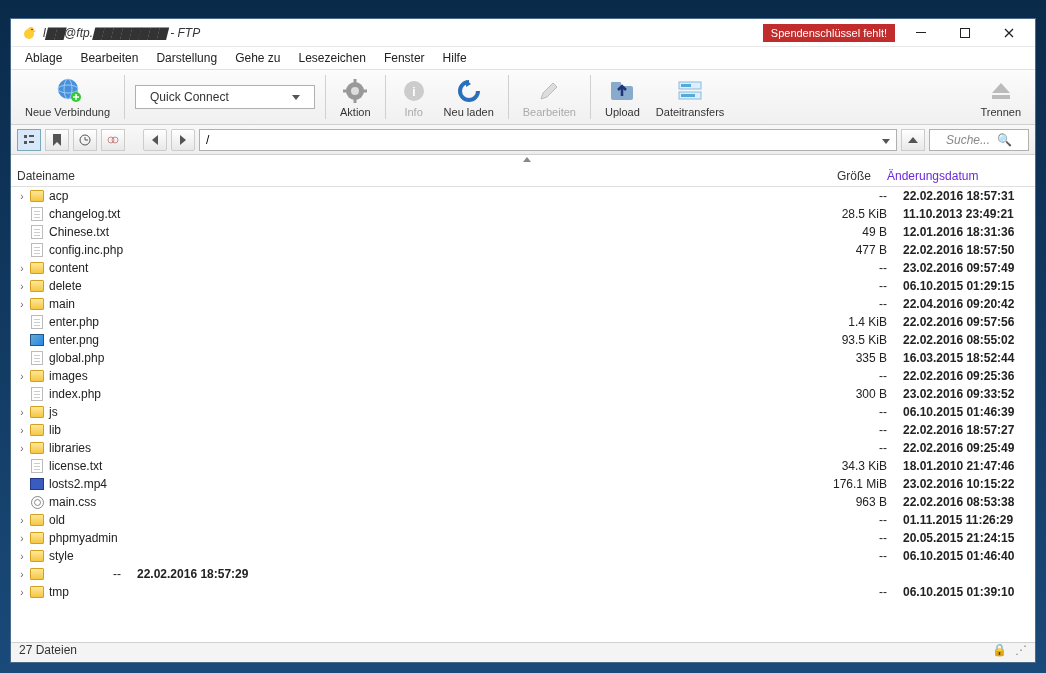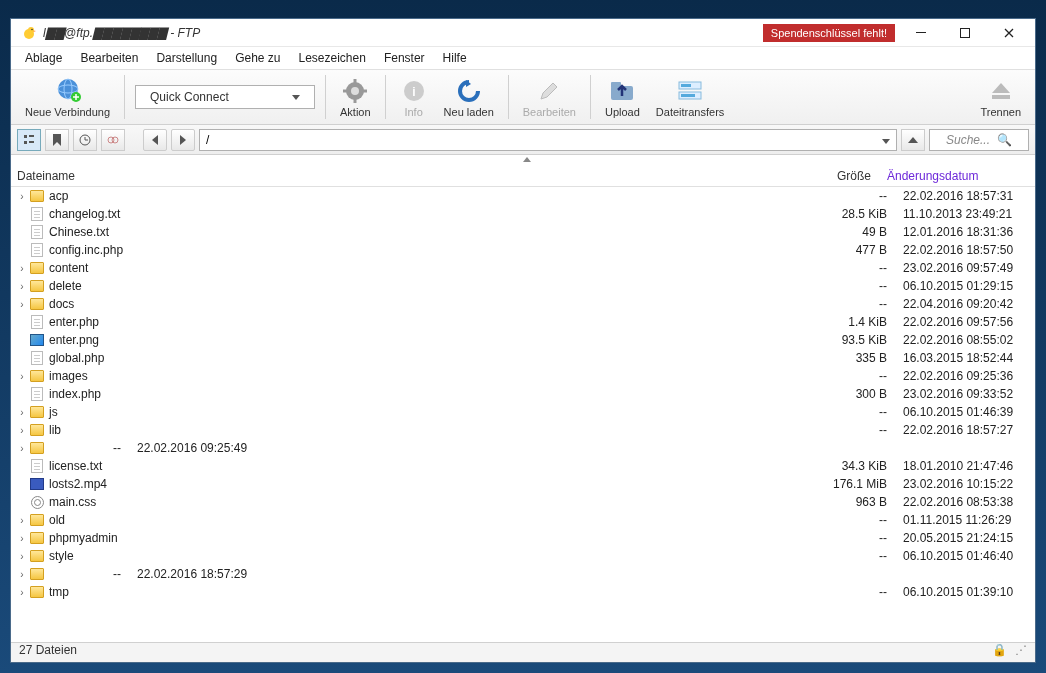--- a/index.html
+++ b/index.html
@@ -33,21 +33,21 @@
 .headerrow { height: 22px; display: flex; align-items: center; border-bottom: 1px solid #e0e0e0; background: #fff; padding-right: 16px; }
 .headerrow .hname { flex: 1; padding-left: 6px; color: #333; }
 .headerrow .hsize { width: 80px; text-align: right; padding-right: 8px; color: #333; }
 .headerrow .hdate { width: 140px; padding-left: 8px; color: #6d28d9; }
 .filelist { flex: 1; overflow-y: scroll; background: #fff; }
 .row { height: 18px; display: flex; align-items: center; padding-left: 4px; }
 .row .exp { width: 14px; text-align: center; color: #666; font-size: 10px; }
 .row .ico { width: 16px; height: 16px; margin-right: 4px; display:flex; align-items:center; justify-content:center; }
 .row .name { flex: 1; color: #222; }
 .row .size { width: 80px; text-align: right; padding-right: 8px; color: #222; }
-.row .date { width: 140px; padding-left: 8px; color: #222; }
+.row .date { width: 140px; padding-left: 8px; color: #222; font-weight: bold; }
 .statusbar { height: 20px; border-top: 1px solid #d0d0d0; background: #f4f4f4; display: flex; align-items: flex-start; padding: 0 8px; font-size: 11px; color: #333; }
 .statusbar .sspacer { flex: 1; }
 .folder-ico { width:14px; height:12px; background: linear-gradient(180deg,#ffe79a,#f5c642); border:1px solid #d4a020; border-radius:1px; }
 .file-ico { width:12px; height:14px; background: #fff; border:1px solid #bbb; position:relative; }
 .file-ico::after { content:""; position:absolute; top:3px; left:2px; right:2px; height:1px; background:#ccc; box-shadow: 0 3px 0 #ccc, 0 6px 0 #ccc; }
 .img-ico { width:14px; height:12px; background: linear-gradient(135deg,#6ac,#28e); border:1px solid #258; }
 .vid-ico { width:14px; height:12px; background: #3a5bbf; border:1px solid #223a88; position:relative; }
 .css-ico { width:13px; height:13px; border:1.5px solid #888; border-radius:50%; position:relative; }
 .css-ico::after{content:"";position:absolute;top:2px;left:2px;width:5px;height:5px;border:1.5px solid #888;border-radius:50%;}
 ::-webkit-scrollbar { width: 16px; }
@@ -312,21 +312,21 @@
         </span>
         <span class="name">delete</span>
         <span class="size">--</span>
         <span class="date">06.10.2015 01:29:15</span>
       </div>
       <div class="row">
         <span class="exp">›</span>
         <span class="ico">
           <span class="folder-ico"></span>
         </span>
-        <span class="name">docs</span>
+        <span class="name">main</span>
         <span class="size">--</span>
         <span class="date">22.04.2016 09:20:42</span>
       </div>
       <div class="row">
         <span class="exp"></span>
         <span class="ico">
           <span class="file-ico"></span>
         </span>
         <span class="name">enter.php</span>
         <span class="size">1.4 KiB</span>
@@ -384,20 +384,21 @@
         </span>
         <span class="name">lib</span>
         <span class="size">--</span>
         <span class="date">22.02.2016 18:57:27</span>
       </div>
       <div class="row">
         <span class="exp">›</span>
         <span class="ico">
           <span class="folder-ico"></span>
         </span>
+        <span class="name">libraries</span>
         <span class="size">--</span>
         <span class="date">22.02.2016 09:25:49</span>
       </div>
       <div class="row">
         <span class="exp"></span>
         <span class="ico">
           <span class="file-ico"></span>
         </span>
         <span class="name">license.txt</span>
         <span class="size">34.3 KiB</span>

